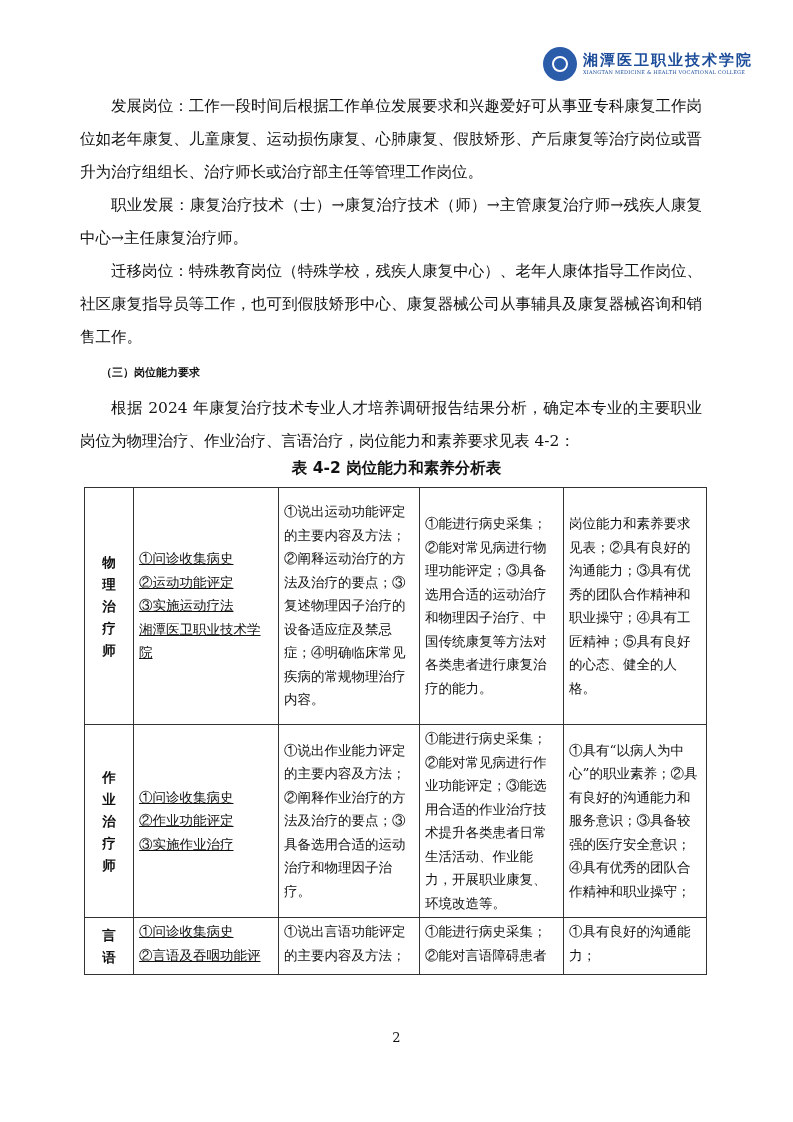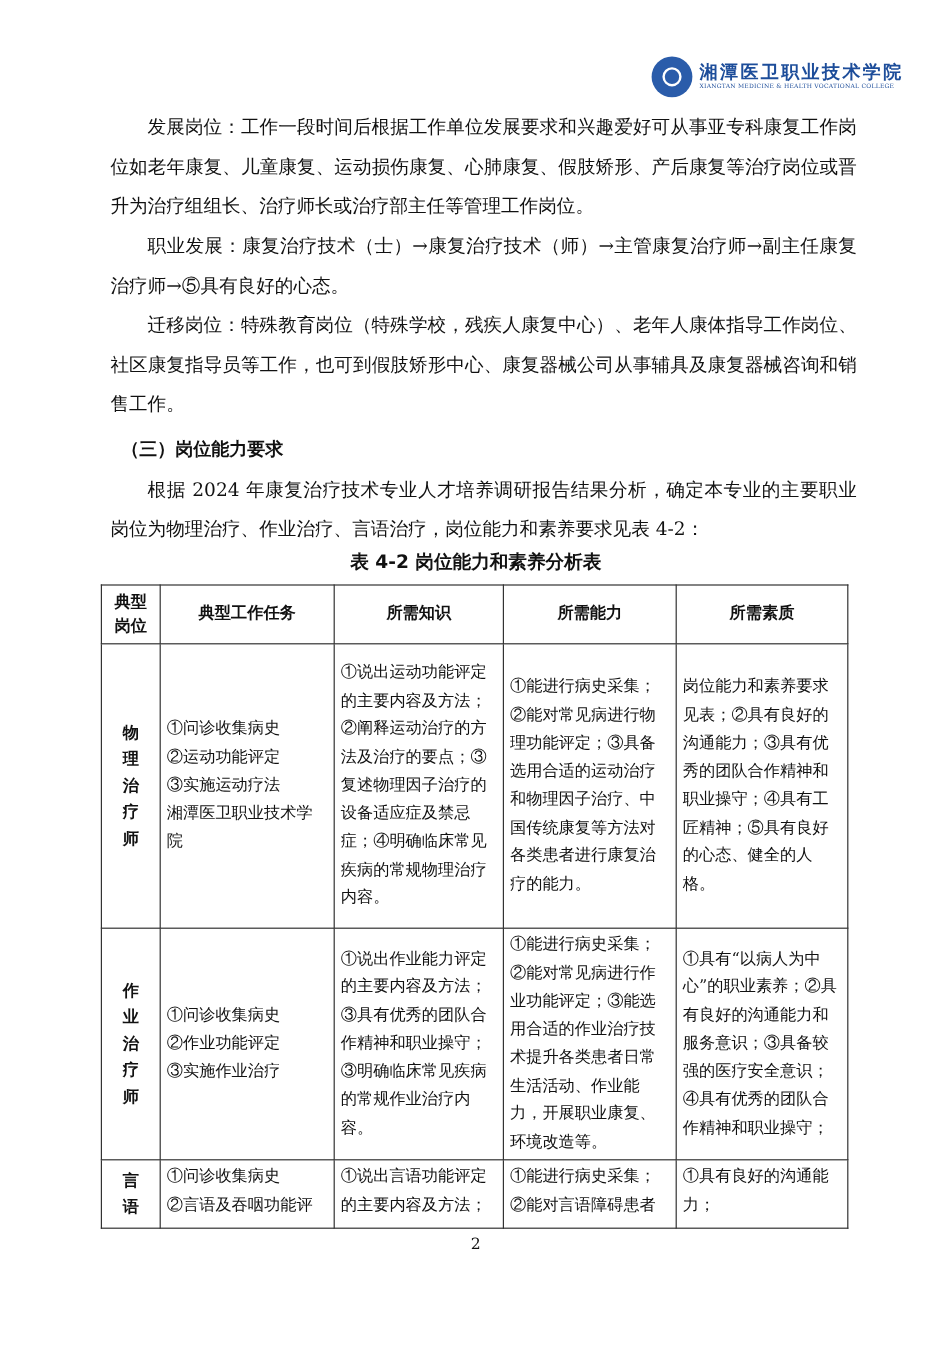--- a/index.html
+++ b/index.html
@@ -4,66 +4,59 @@
 <style>
   html, body { margin:0; padding:0; background:#ffffff; }
   body { width:793px; height:1122px; position:relative; overflow:hidden;
          font-family:"DejaVu Serif","Liberation Serif",serif; color:#111; }
   .logo { position:absolute; left:543px; top:46px; height:36px; display:flex; align-items:center; }
   .logo-mark { width:34px; height:34px; border-radius:50%; background:#2a5caa; position:relative; }
   .logo-mark::after { content:""; position:absolute; left:9px; top:9px; width:16px; height:16px; border-radius:50%; border:2px solid #fff; box-sizing:border-box; }
   .logo-text { margin-left:6px; display:flex; flex-direction:column; }
   .logo-cn { font-size:15px; color:#1d4d9a; letter-spacing:2px; font-weight:bold; line-height:17px; }
   .logo-en { font-size:5px; color:#1d4d9a; line-height:7px; letter-spacing:0.2px; }
-  .para { position:absolute; left:92px; width:622px; font-size:15.5px; line-height:33px; text-indent:31px; text-align:justify; }
-  .h3 { position:absolute; left:101px; top:365px; font-size:15px; font-weight:bold; font-family:"DejaVu Sans","Liberation Sans",sans-serif; }
+  .para { position:absolute; left:80px; width:622px; font-size:15.5px; line-height:33px; text-indent:31px; text-align:justify; }
+  .h3 { position:absolute; left:101px; top:365px; font-size:11px; font-weight:bold; font-family:"DejaVu Sans","Liberation Sans",sans-serif; }
   .caption { position:absolute; left:0; width:793px; top:458px; text-align:center; font-size:15.5px; font-weight:bold; font-family:"DejaVu Sans","Liberation Sans",sans-serif; }
   table.t { position:absolute; left:84px; top:487px; border-collapse:collapse; table-layout:fixed; width:622px; font-size:13.5px; }
   table.t td, table.t th { border:1.3px solid #333; padding:2px 5px; vertical-align:middle; line-height:23.5px; }
   table.t th { font-family:"DejaVu Sans","Liberation Sans",sans-serif; font-weight:bold; font-size:13.5px; height:44px; }
   .vert { text-align:right; width:1em; margin:4px auto; line-height:22px;font-weight:bold; }
   .pageno { position:absolute; left:0; width:793px; top:1030px; text-align:center; font-size:13px; }
-  .li { display:block; }
+  .li { display:block;text-decoration:underline; }
 </style>
 </head>
 <body>
 
 <div class="logo">
   <div class="logo-mark"></div>
   <div class="logo-text">
     <span class="logo-cn">湘潭医卫职业技术学院</span>
     <span class="logo-en">XIANGTAN MEDICINE &amp; HEALTH VOCATIONAL COLLEGE</span>
   </div>
 </div>
 
 <p class="para" style="top:90px;margin:0;">发展岗位：工作一段时间后根据工作单位发展要求和兴趣爱好可从事亚专科康复工作岗位如老年康复、儿童康复、运动损伤康复、心肺康复、假肢矫形、产后康复等治疗岗位或晋升为治疗组组长、治疗师长或治疗部主任等管理工作岗位。</p>
-<p class="para" style="top:189px;margin:0;">职业发展：康复治疗技术（士）→康复治疗技术（师）→主管康复治疗师→副主任康复治疗师→⑤具有良好的心态。</p>
+<p class="para" style="top:189px;margin:0;">职业发展：康复治疗技术（士）→康复治疗技术（师）→主管康复治疗师→残疾人康复中心→主任康复治疗师。</p>
 <p class="para" style="top:255px;margin:0;">迁移岗位：特殊教育岗位（特殊学校，残疾人康复中心）、老年人康体指导工作岗位、社区康复指导员等工作，也可到假肢矫形中心、康复器械公司从事辅具及康复器械咨询和销售工作。</p>
 
 <div class="h3">（三）岗位能力要求</div>
 <p class="para" style="top:392px;margin:0;">根据 2024 年康复治疗技术专业人才培养调研报告结果分析，确定本专业的主要职业岗位为物理治疗、作业治疗、言语治疗，岗位能力和素养要求见表 4-2：</p>
 
 <div class="caption">表 4-2   岗位能力和素养分析表</div>
 
 <table class="t">
   <colgroup>
     <col style="width:49px">
       <col style="width:145px">
       <col style="width:141px">
       <col style="width:144px">
       <col style="width:143px">
   </colgroup>
   <tbody>
-      <tr>
-    <th style="line-height:20px;padding:2px 8px;">典型岗位</th>
-    <th>典型工作任务</th>
-    <th>所需知识</th>
-    <th>所需能力</th>
-    <th>所需素质</th>
-  </tr>
   <tr style="height:237px;">
     <td>
           <div class="vert">物理治疗师</div>
         </td>
     <td>
       <span class="li">①问诊收集病史</span>
       <span class="li">②运动功能评定</span>
       <span class="li">③实施运动疗法</span>
       <span class="li">湘潭医卫职业技术学院</span>
     </td>
@@ -73,21 +66,21 @@
   </tr>
   <tr style="height:188px;">
     <td>
           <div class="vert">作业治疗师</div>
         </td>
     <td>
       <span class="li">①问诊收集病史</span>
       <span class="li">②作业功能评定</span>
       <span class="li">③实施作业治疗</span>
     </td>
-    <td>①说出作业能力评定的主要内容及方法；③具有优秀的团队合作精神和职业操守；③明确临床常见疾病的常规作业治疗内容。</td>
+    <td>①说出作业能力评定的主要内容及方法；②阐释作业治疗的方法及治疗的要点；③具备选用合适的运动治疗和物理因子治疗。</td>
     <td>①能进行病史采集；②能对常见病进行作业功能评定；③能选用合适的作业治疗技术提升各类患者日常生活活动、作业能力，开展职业康复、环境改造等。</td>
     <td>①具有“以病人为中心”的职业素养；②具有良好的沟通能力和服务意识；③具备较强的医疗安全意识；④具有优秀的团队合作精神和职业操守；</td>
   </tr>
   <tr style="height:46px;">
     <td style="vertical-align:top;">
           <div class="vert">言语</div>
         </td>
     <td style="vertical-align:top;">
       <span class="li">①问诊收集病史</span>
       <span class="li">②言语及吞咽功能评</span>

